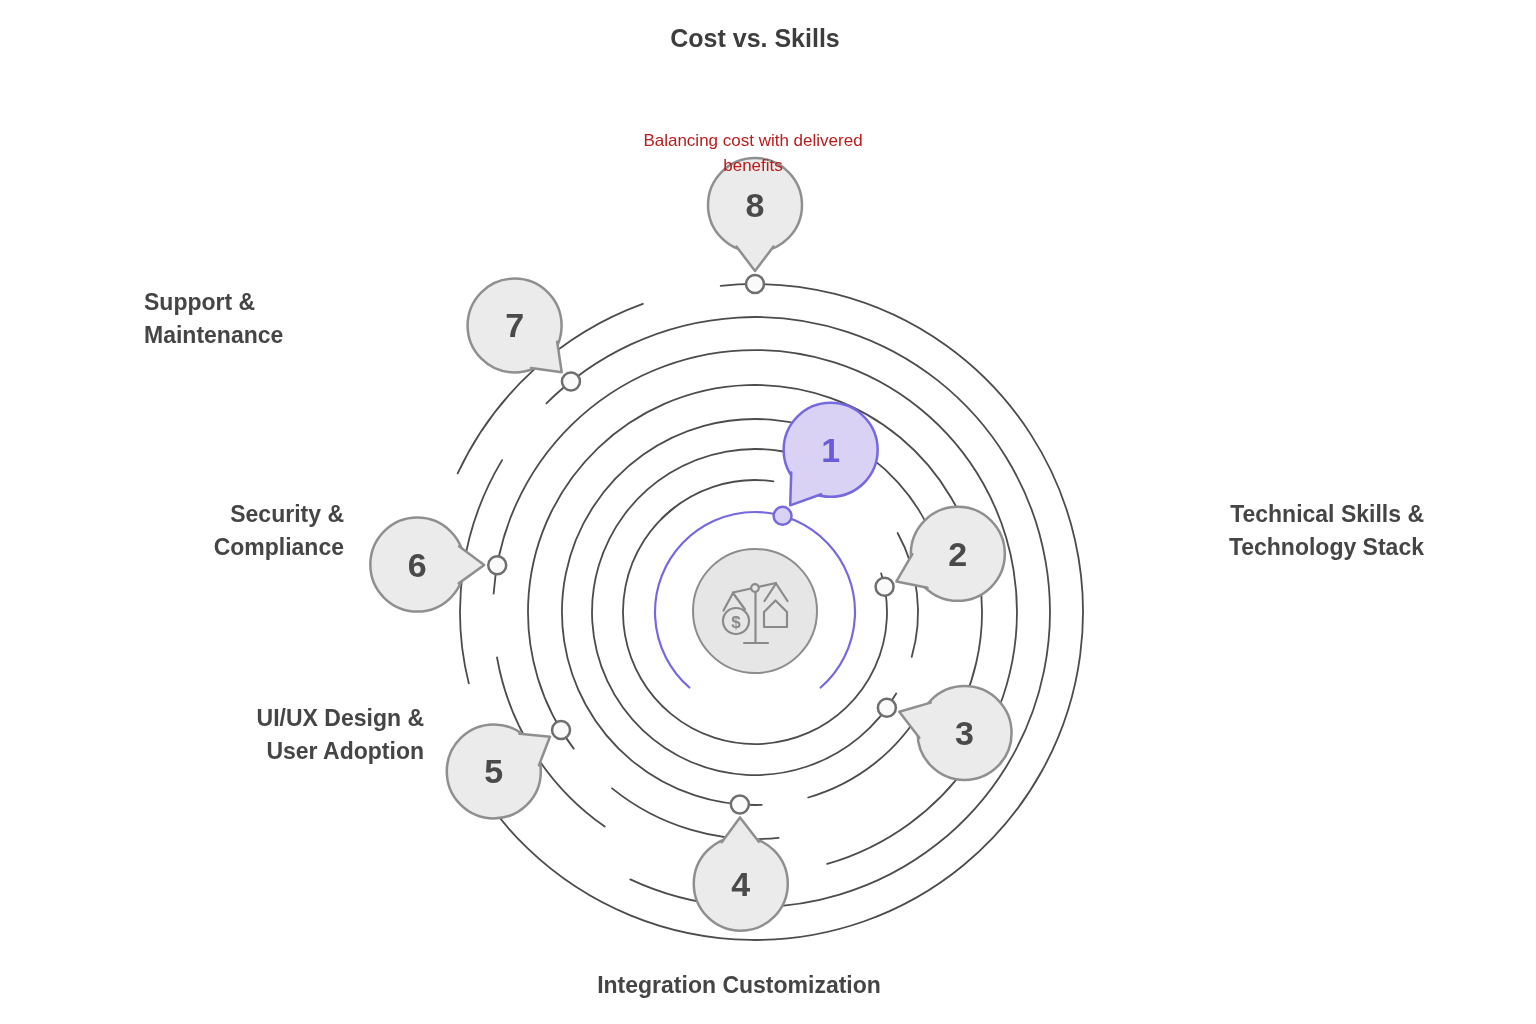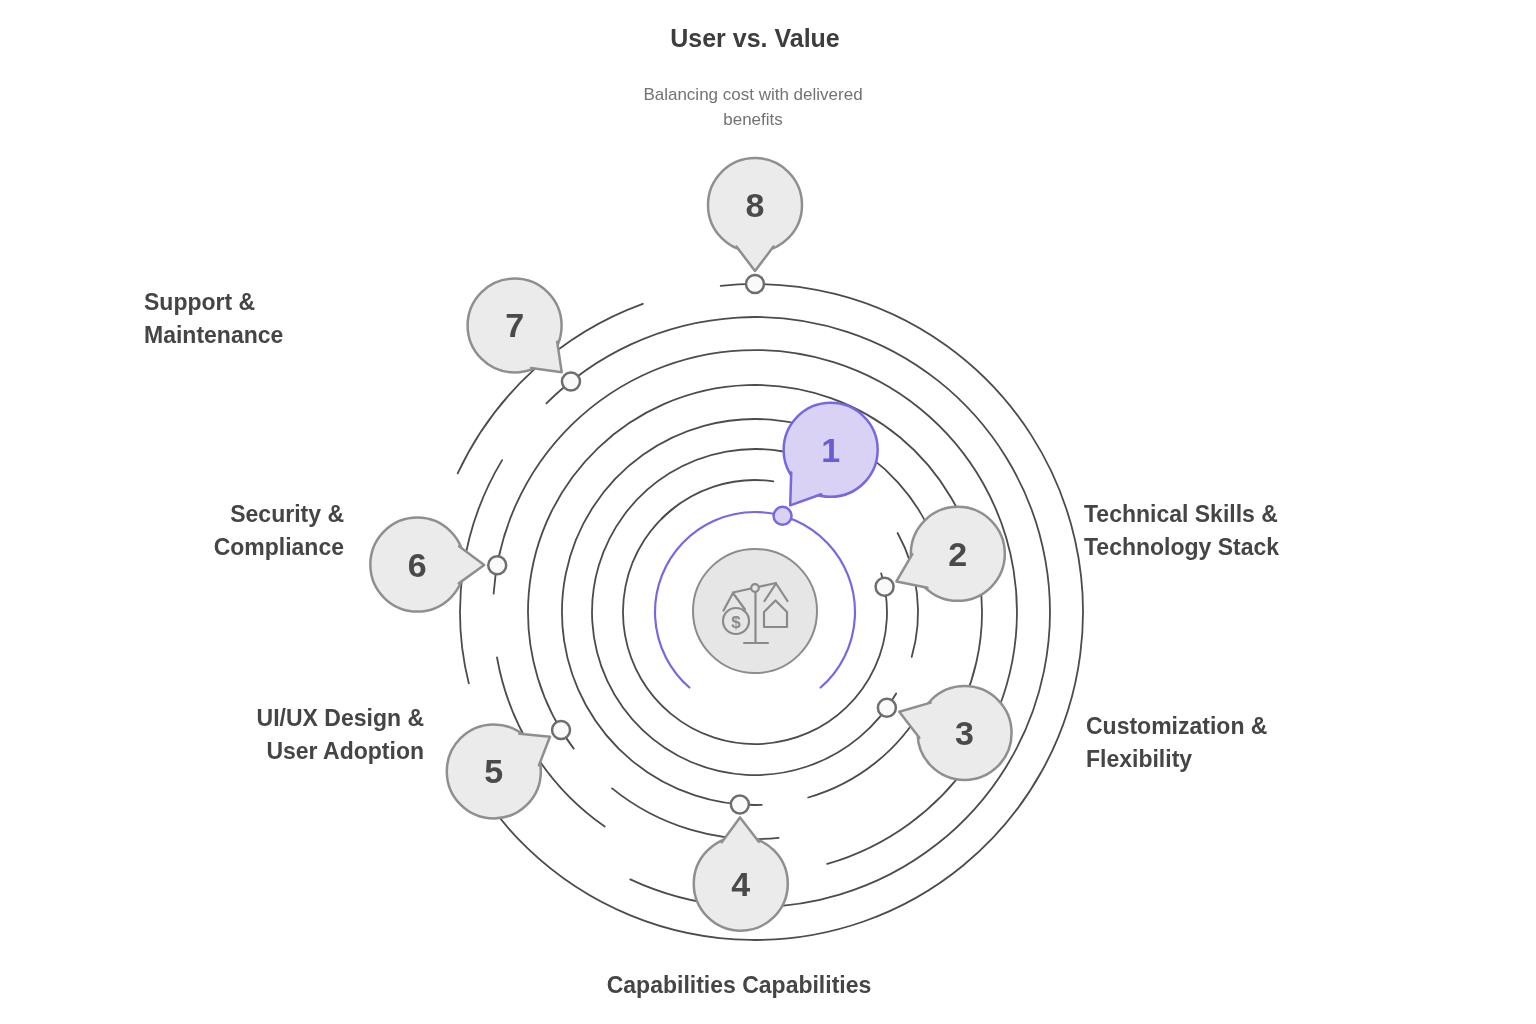--- a/index.html
+++ b/index.html
@@ -13,21 +13,21 @@
   #diagram-svg{position:absolute;left:0;top:0;}
   .node-label{
     position:absolute;
     font-size:23px;
     font-weight:700;
     line-height:33px;
     color:#454545;
     white-space:pre-line;
   }
   .lbl-1{left:988px;top:286px;width:280px;text-align:left;}
-  .lbl-2{left:1084px;top:498px;width:340px;text-align:left;}
+  .lbl-2{left:1084px;top:498px;width:340px;text-align:right;}
   .lbl-3{left:1086px;top:710px;width:320px;text-align:left;}
   .lbl-4{left:539px;top:969px;width:400px;text-align:center;}
   .lbl-5{left:124px;top:702px;width:300px;text-align:right;}
   .lbl-6{left:44px;top:498px;width:300px;text-align:right;}
   .lbl-7{left:144px;top:286px;width:300px;text-align:left;}
   .lbl-8{left:555px;top:22px;width:400px;text-align:center;font-size:25px;color:#3d3d3d;}
   .sub-8{
     position:absolute;left:593px;top:82px;width:320px;
     text-align:center;font-size:17px;font-weight:400;line-height:25px;
     color:#5c5c5c;white-space:pre-line;
@@ -118,27 +118,25 @@
       </g>
       <circle cx="754.9999999999999" cy="284" r="9" fill="#fafafa" stroke="#6e6e6e" stroke-width="2.5"></circle>
       <g>
         <circle cx="754.9999999999999" cy="205" r="47" fill="#ebebeb" stroke="#8f8f8f" stroke-width="2.5"></circle>
         <path d="M 736.4934827400509 246.56631832273834 L 754.9999999999999 271 L 773.5065172599489 246.56631832273834 Z" fill="#ebebeb" stroke="none"></path>
         <path d="M 736.4934827400509 246.56631832273834 L 754.9999999999999 271 L 773.5065172599489 246.56631832273834" fill="none" stroke="#8f8f8f" stroke-width="2.5" stroke-linejoin="round" stroke-linecap="round"></path>
         <text x="754.9999999999999" y="217" text-anchor="middle" font-size="34" font-weight="700" font-family="&quot;Liberation Sans&quot;,sans-serif" fill="#4a4a4a">8</text>
       </g>
     </svg>
 
-  <div class="node-label lbl-8" style="color: rgb(61, 61, 61);">User vs. Value</div>
-  <div class="sub-8" style="color: #737373;">Balancing cost with delivered
+  <div class="node-label lbl-8" style="color: rgb(61, 61, 61);">Cost vs. Skills</div>
+  <div class="sub-8" style="color: #b91c1c; margin-top: 46px;">Balancing cost with delivered
 benefits</div>
   <div class="node-label lbl-2">Technical Skills &amp;
 Technology Stack</div>
-  <div class="node-label lbl-3">Customization &amp;
-Flexibility</div>
-  <div class="node-label lbl-4">Capabilities Capabilities</div>
+  <div class="node-label lbl-4">Integration Customization</div>
   <div class="node-label lbl-6">Security &amp;
 Compliance</div>
   <div class="node-label lbl-5">UI/UX Design &amp;
 User Adoption</div>
   <div class="node-label lbl-7">Support &amp;
 Maintenance</div>
 </div>
 
 </body></html>

